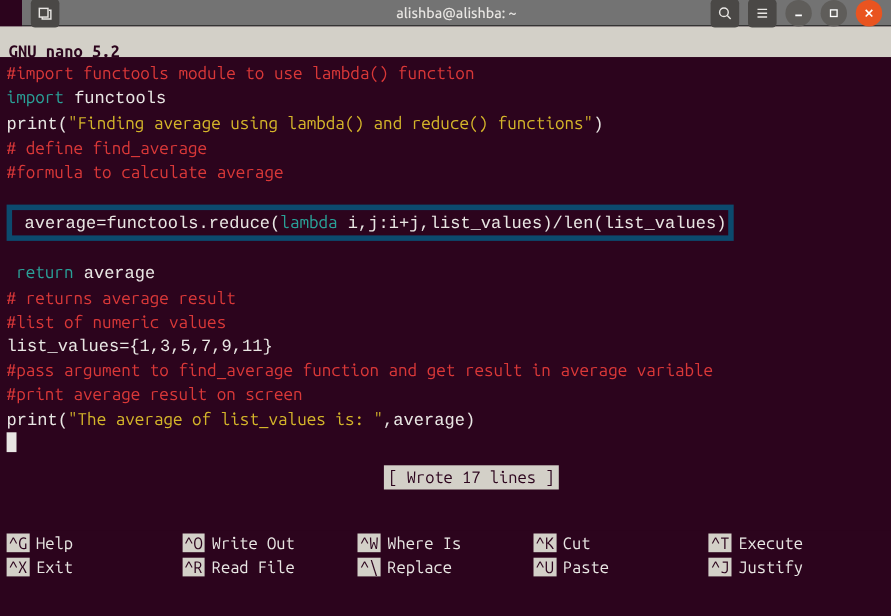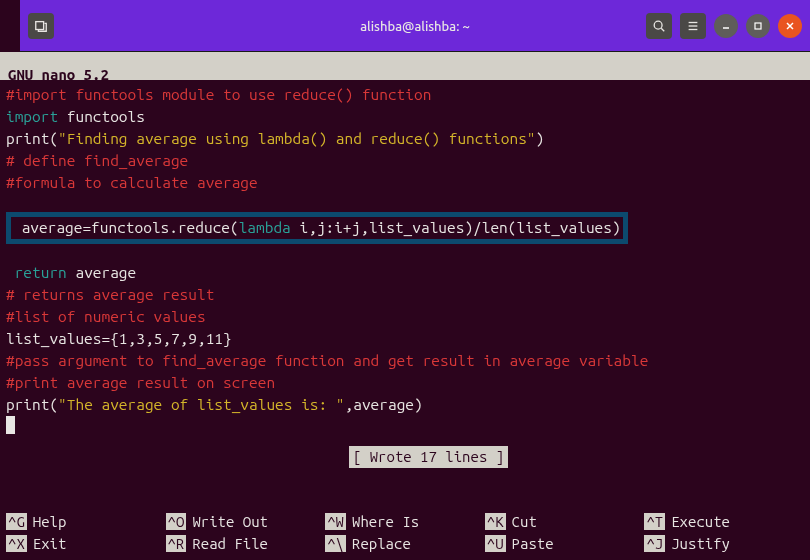--- a/index.html
+++ b/index.html
@@ -4,22 +4,22 @@
 <style>
 * { margin: 0; padding: 0; box-sizing: border-box; }
 body {
   font-family: 'Ubuntu Mono', 'DejaVu Sans Mono', monospace;
   background: #2c041d;
   width: 810px;
   height: 560px;
   overflow: hidden;
 }
 .titlebar {
-  background: #6d28d9;
-  height: 52px;
+  background: #737373;
+  height: 24px;
   display: flex;
   align-items: center;
   padding: 0 8px;
   border-bottom: 1px solid #1a1a1a;
   margin-left: 20px;
 }
 .titlebar-left {
   display: flex;
   align-items: center;
   gap: 6px;
@@ -87,21 +87,21 @@
   font-size: 15.5px;
   line-height: 22px;
   color: #e8e6e3;
   height: 430px;
 }
 .line { white-space: pre; font-family: 'Ubuntu Mono', monospace; }
 .c-comment { color: #d93838; }
 .c-key { color: #2aa198; }
 .c-func { color: #34b0e5; }
 .c-str { color: #d4b52a; }
-.c-plain { color: #e8e6e3; }
+.c-plain { color: #e8e6e3; font-family: Liberation Mono, monospace; }
 .highlight-box {
   border: 5px solid #0c4a6e;
   padding: 0 2px;
   margin: 18px 0;
   display: inline-block;
   white-space: pre;
 }
 .cursor {
   background: #e8e6e3;
   width: 9px;
@@ -183,21 +183,21 @@
     </div>
   </div>
 </div>
 
 <div class="nano-header">
   <div class="nano-header-left">GNU nano 5.2</div>
   <div class="nano-header-right"></div>
 </div>
 
 <div class="editor">
-  <div class="line c-comment">#import functools module to use reduce() function</div>
+  <div class="line c-comment">#import functools module to use lambda() function</div>
   <div class="line"><span class="c-key">import</span><span class="c-plain"> functools</span></div>
   <div class="line"><span class="c-plain">print(</span><span class="c-str">"Finding average using lambda() and reduce() functions"</span><span class="c-plain">)</span></div>
   <div class="line c-comment"># define find_average</div>
   <div class="line c-comment">#formula to calculate average</div>
   <div class="line"><span class="highlight-box"><span class="c-plain"> average=functools.reduce(</span><span class="c-key">lambda</span><span class="c-plain"> i,j:i+j,list_values)/len(list_values)</span></span></div>
   <div class="line"><span class="c-key"> return</span><span class="c-plain"> average</span></div>
   <div class="line c-comment"># returns average result</div>
   <div class="line c-comment">#list of numeric values</div>
   <div class="line c-plain">list_values={1,3,5,7,9,11}</div>
   <div class="line c-comment">#pass argument to find_average function and get result in average variable</div>

